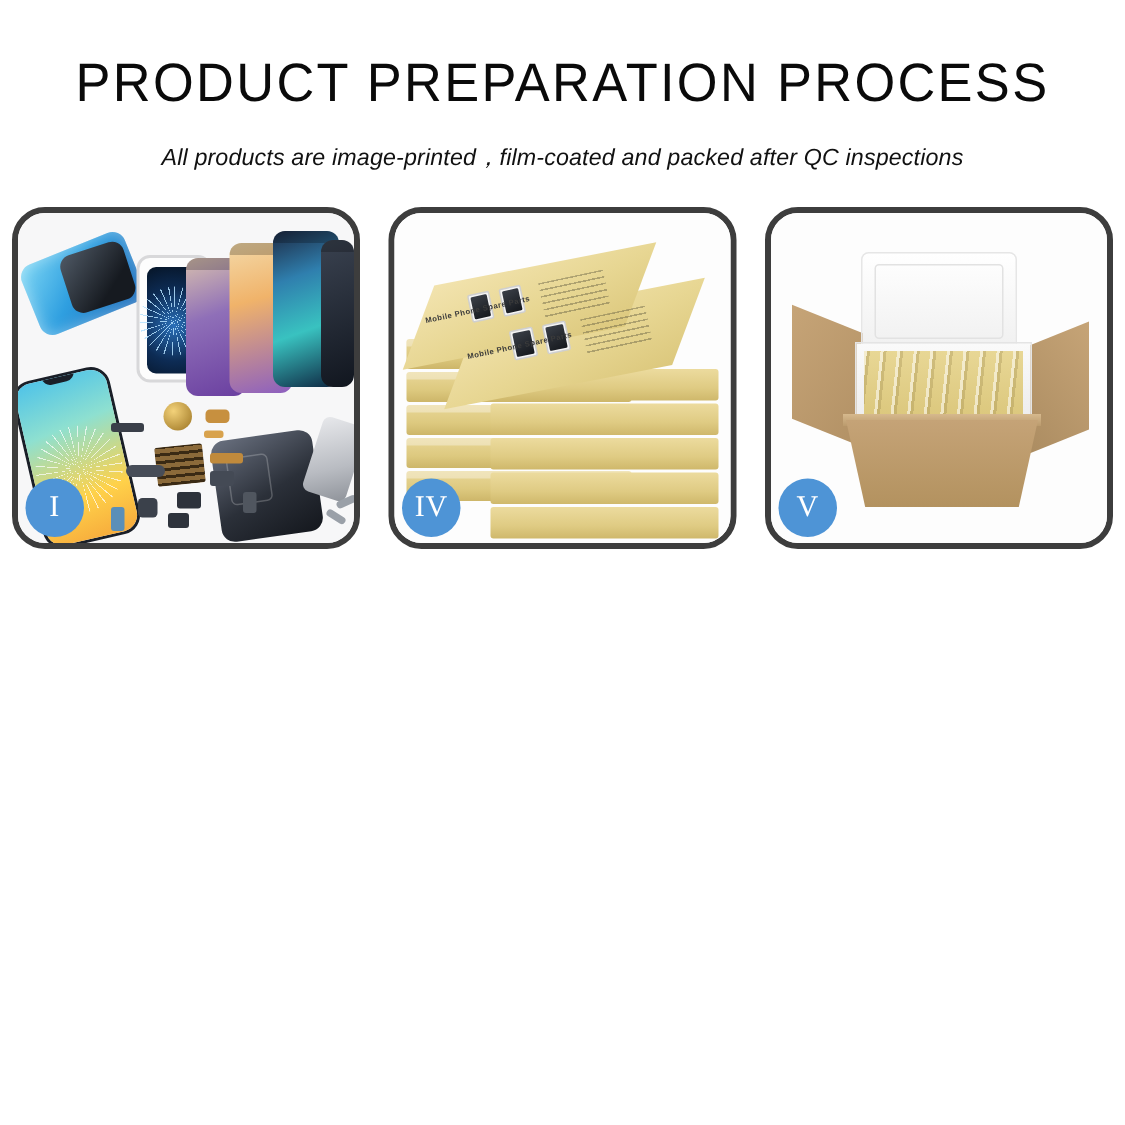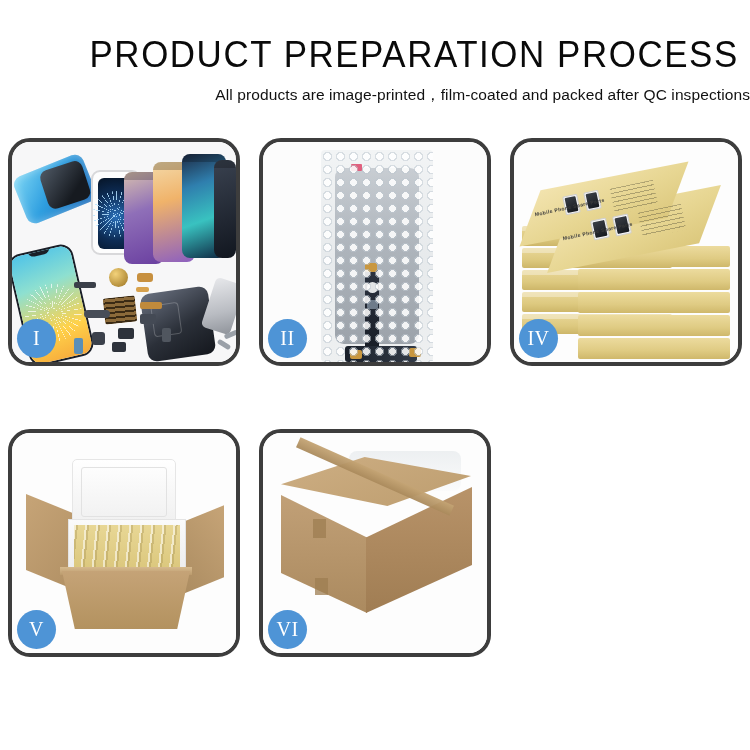--- a/index.html
+++ b/index.html
@@ -18,41 +18,42 @@
     height: 750px;
     background: #ffffff;
   }
 
   
   .header {
     position: absolute;
     top: 34px;
     left: 0;
     width: 750px;
-    text-align: right;
+    text-align: center;
   }
 
   .title {
     font-size: 36px;
     font-weight: 500;
     letter-spacing: 1.6px;
     color: #0a0a0a;
     line-height: 42px;
     white-space: nowrap;
     transform: scaleX(0.97);
   }
 
   .subtitle {
-    margin-top: 9px;
+    margin-top: 20px;
     font-size: 15.5px;
     font-weight: 400;
     color: #111111;
     letter-spacing: 0.1px;
     line-height: 20px;
     white-space: nowrap;
+    font-style: italic;
   }
 
   
   .grid {
     position: absolute;
     top: 138px;
     left: 8px;
     width: 734px;
     display: grid;
     grid-template-columns: 232px 232px 232px;
@@ -646,37 +647,20 @@
         <div class="part phh"></div>
         <div class="part pi"></div>
         <div class="part pj"></div>
         <div class="part pk"></div>
         <div class="part pl"></div>
         <div class="part pm"></div>
       </div>
       <div class="badge">I</div>
     </div>
 
-    <div class="card">
-      <div class="card-inner p2">
-        <div class="wrap">
-          <div class="screen"></div>
-          <div class="flex"></div>
-          <div class="flex2"></div>
-          <div class="cam"></div>
-          <div class="cam2"></div>
-          <div class="conn c1"></div>
-          <div class="conn c2"></div>
-          <div class="conn c3"></div>
-          <div class="tag"></div>
-          <div class="bubbles"></div>
-        </div>
-      </div>
-      <div class="badge">II</div>
-    </div>
 
 
     <div class="card">
       <div class="card-inner p4">
         <div class="stack">
           <div class="lbox b5"></div>
           <div class="lbox b4"></div>
           <div class="lbox b3"></div>
           <div class="lbox b2"></div>
           <div class="lbox b1"></div>
@@ -719,27 +703,15 @@
         <div class="flapR"></div>
         <div class="foamLid"></div>
         <div class="liner"></div>
         <div class="inner"></div>
         <div class="rim"></div>
         <div class="bodyC"></div>
       </div>
       <div class="badge">V</div>
     </div>
 
-    <div class="card">
-      <div class="card-inner p6">
-        <div class="shadowbag"></div>
-        <div class="topface"></div>
-        <div class="leftface"></div>
-        <div class="rightface"></div>
-        <div class="tape"></div>
-        <div class="seam s1"></div>
-        <div class="seam s2"></div>
-      </div>
-      <div class="badge">VI</div>
-    </div>
 
   </div>
 </div>
 
 </body></html>

